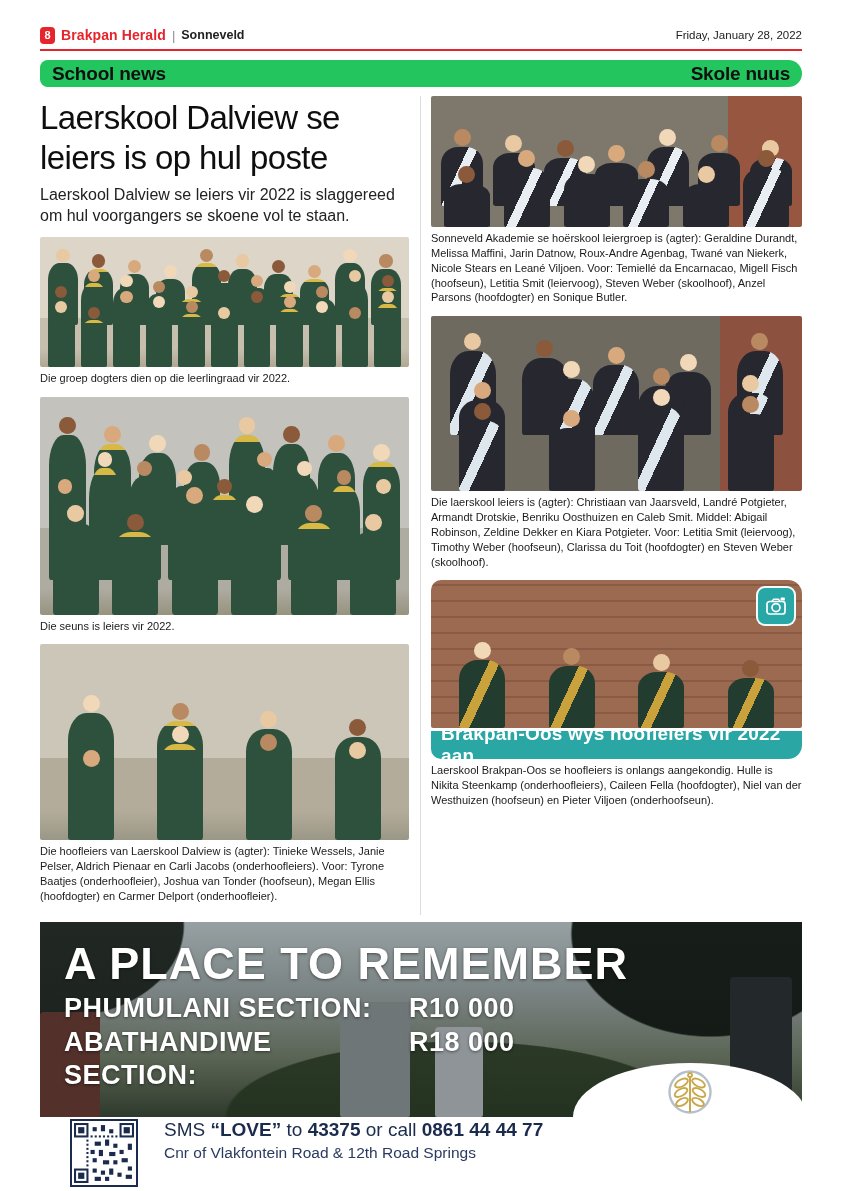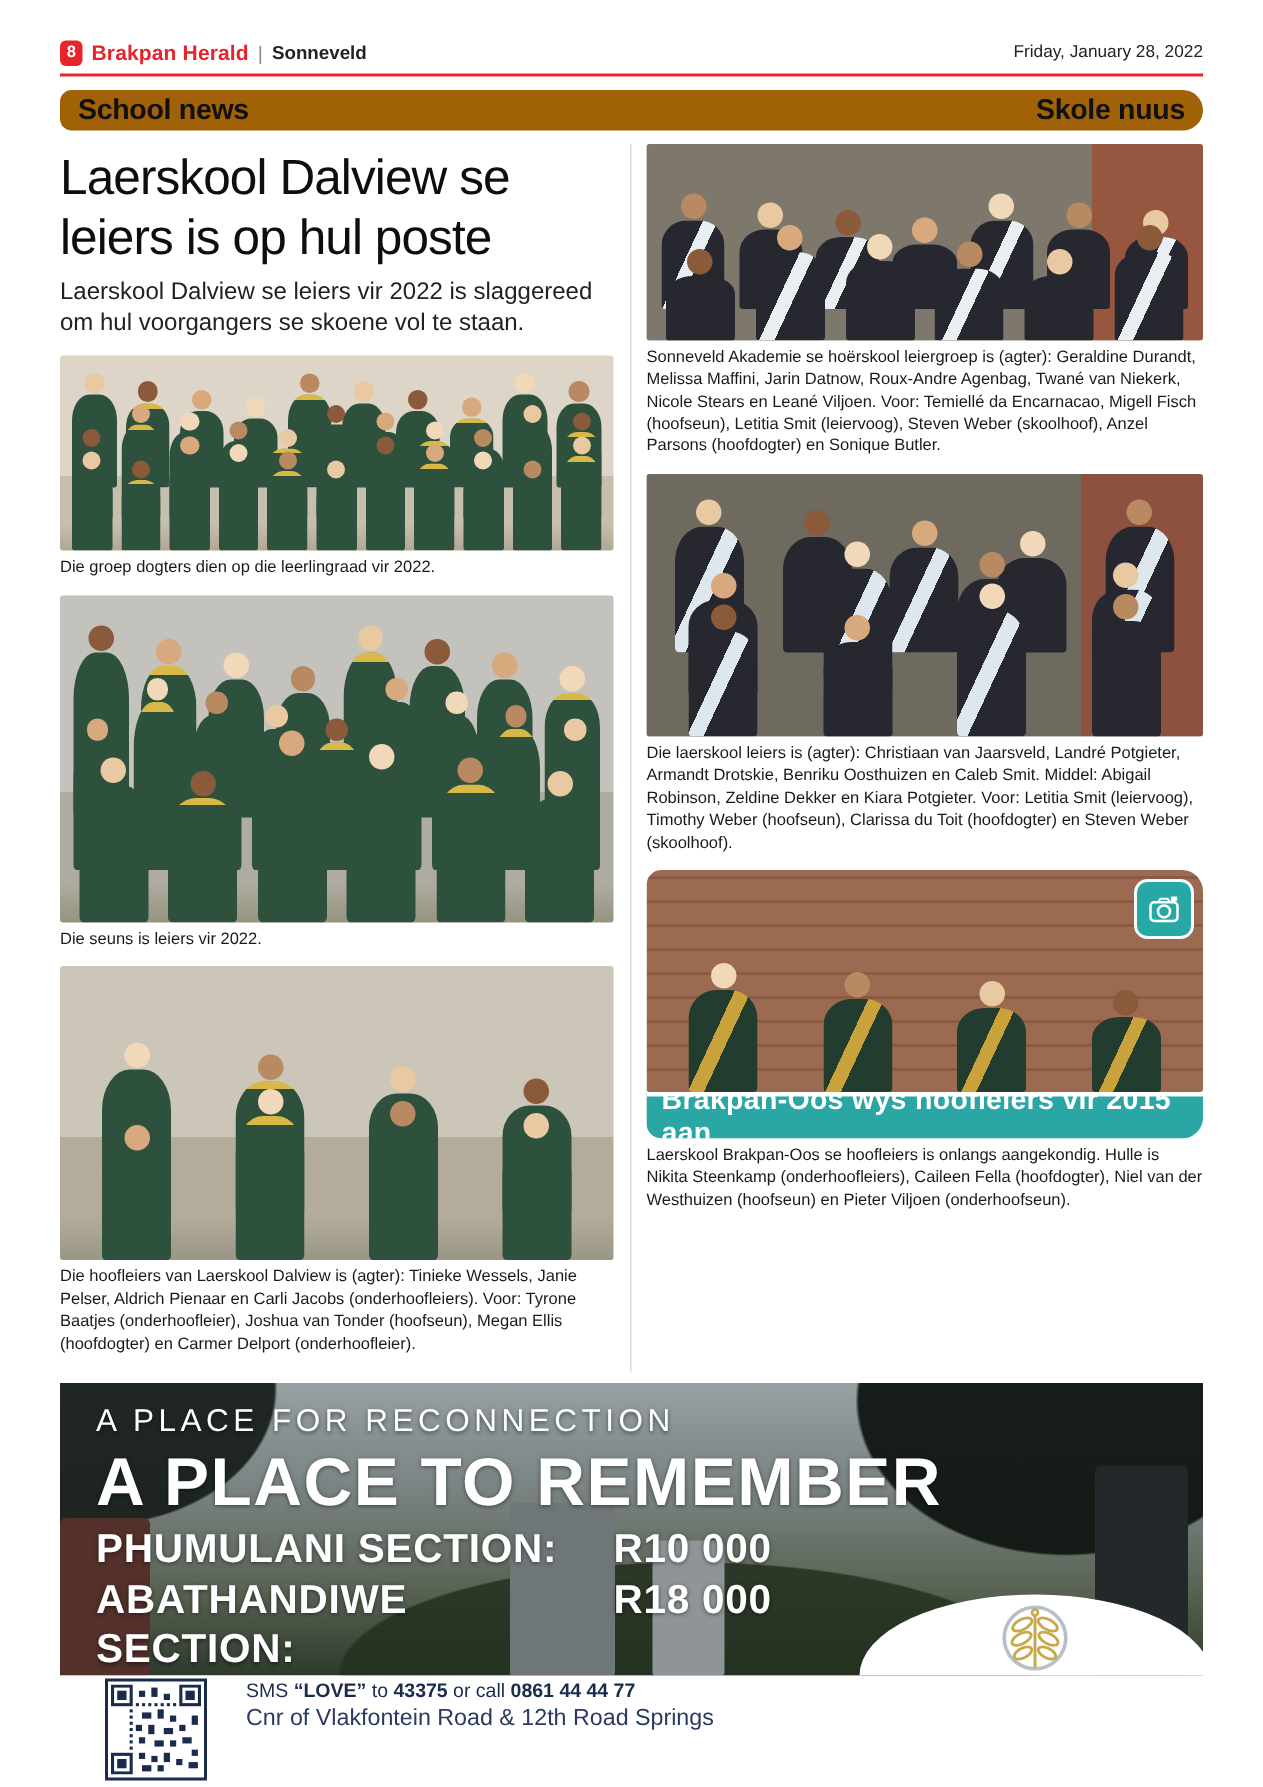--- a/index.html
+++ b/index.html
@@ -11,21 +11,21 @@
   .mast-left{display:flex;align-items:center;gap:6px;}
   .badge{display:inline-flex;width:15px;height:17px;background:#e5242b;color:#fff;border-radius:4px;
          font-size:11px;font-weight:bold;align-items:center;justify-content:center;}
   .brand{color:#e5242b;font-weight:800;font-size:14px;letter-spacing:.1px;}
   .mast-div{color:#8a8a8a;font-size:13px;font-weight:300;}
   .section{font-size:12.5px;font-weight:600;color:#222;}
   .mast-date{font-size:11.5px;color:#222;}
   .rule{border-top:2.5px solid #e5242b;margin-top:3px;}
 
   
-  .banner{margin-top:9px;height:27px;background:#a16207;border-radius:8px 14px 14px 8px;
+  .banner{margin-top:9px;height:27px;background:#22c55e;border-radius:8px 14px 14px 8px;
           display:flex;align-items:center;justify-content:space-between;padding:0 12px;}
   .banner span{font-size:19px;font-weight:800;color:#101010;letter-spacing:-.2px;}
 
   
   .columns{display:flex;margin-top:9px;}
   .col-left{width:381px;padding-right:11px;border-right:1px solid #dcdcdc;box-sizing:border-box;}
   .col-right{width:381px;padding-left:10px;box-sizing:border-box;}
 
   h1.light{font-size:33px;line-height:1.2;font-weight:400;letter-spacing:-.6px;margin:2px 0 8px;color:#0e0e0e;}
   h1.heavy{font-size:36px;line-height:1.08;font-weight:800;letter-spacing:-1.2px;margin:8px 0 9px;color:#0a0a0a;}
@@ -76,21 +76,21 @@
         border-radius:50% 50% 0 0/100% 100% 0 0;}
   .logo{position:absolute;left:533px;top:146px;width:234px;text-align:center;}
   .logo svg{width:48px;height:48px;}
   .logo-l1{font-size:13px;letter-spacing:3.5px;color:#7d8795;margin-top:14px;}
 
   .ad-band{position:absolute;left:0;top:195px;width:762px;height:70px;background:#fff;
            display:flex;align-items:flex-start;padding-top:2px;box-sizing:border-box;}
   .qr{width:60px;height:60px;margin-left:30px;border:2px solid #1b2b4d;background:#fff;padding:2px;flex:0 0 auto;}
   .qr svg{width:100%;height:100%;display:block;}
   .contact{margin-left:26px;color:#1b2b4d;}
-  .sms-line{font-size:13px;font-weight:500;}
+  .sms-line{font-size:19px;font-weight:500;}
   .sms-line .b{font-weight:800;}
   .addr{font-size:15.5px;color:#2a3a60;margin-top:3px;}
 </style>
 </head>
 <body>
 
 <div class="page">
 
   <header class="masthead">
     <div class="mast-left">
@@ -551,35 +551,34 @@
               <div class="person" style="width: 23%; height: 74%;">
                 <div class="phead" style="background: rgb(233, 201, 162);"></div>
                 <div class="pbody" style="background: linear-gradient(115deg, transparent 40%, rgb(201, 162, 60) 40%, rgb(201, 162, 60) 54%, transparent 54%) rgb(34, 60, 47);"></div>
               </div>
               <div class="person" style="width: 23%; height: 68%;">
                 <div class="phead" style="background: rgb(138, 90, 59);"></div>
                 <div class="pbody" style="background: linear-gradient(115deg, transparent 40%, rgb(201, 162, 60) 40%, rgb(201, 162, 60) 54%, transparent 54%) rgb(34, 60, 47);"></div>
               </div>
             </div>
           </div>
-        <div class="teal-banner">Brakpan-Oos wys hoofleiers vir 2015 aan</div>
+        <div class="teal-banner">Brakpan-Oos wys hoofleiers vir 2022 aan</div>
       </div>
       <p class="caption">Laerskool Brakpan-Oos se hoofleiers is onlangs aangekondig. Hulle is Nikita Steenkamp (onderhoofleiers), Caileen Fella (hoofdogter), Niel van der Westhuizen (hoofseun) en Pieter Viljoen (onderhoofseun).</p>
     </section>
   </main>
 
   <section class="ad">
     <div class="ad-photo">
       <div class="stone" style="left:300px;top:80px;width:70px;height:115px;background:#6f7678;"></div>
       <div class="stone" style="left:395px;top:105px;width:48px;height:90px;background:#8e9497;"></div>
       <div class="stone" style="left:690px;top:55px;width:62px;height:140px;background:#23282b;"></div>
       <div class="stone" style="left:0px;top:90px;width:60px;height:105px;background:#53302a;"></div>
 
       <div class="ad-text">
-        <div class="ad-kicker">A PLACE FOR RECONNECTION</div>
         <div class="ad-headline">A PLACE TO REMEMBER</div>
         <div class="offers">
           <span>PHUMULANI SECTION:</span>
           <span>R10 000</span>
           <span>ABATHANDIWE SECTION:</span>
           <span>R18 000</span>
         </div>
       </div>
 
       <div class="dome"></div>

